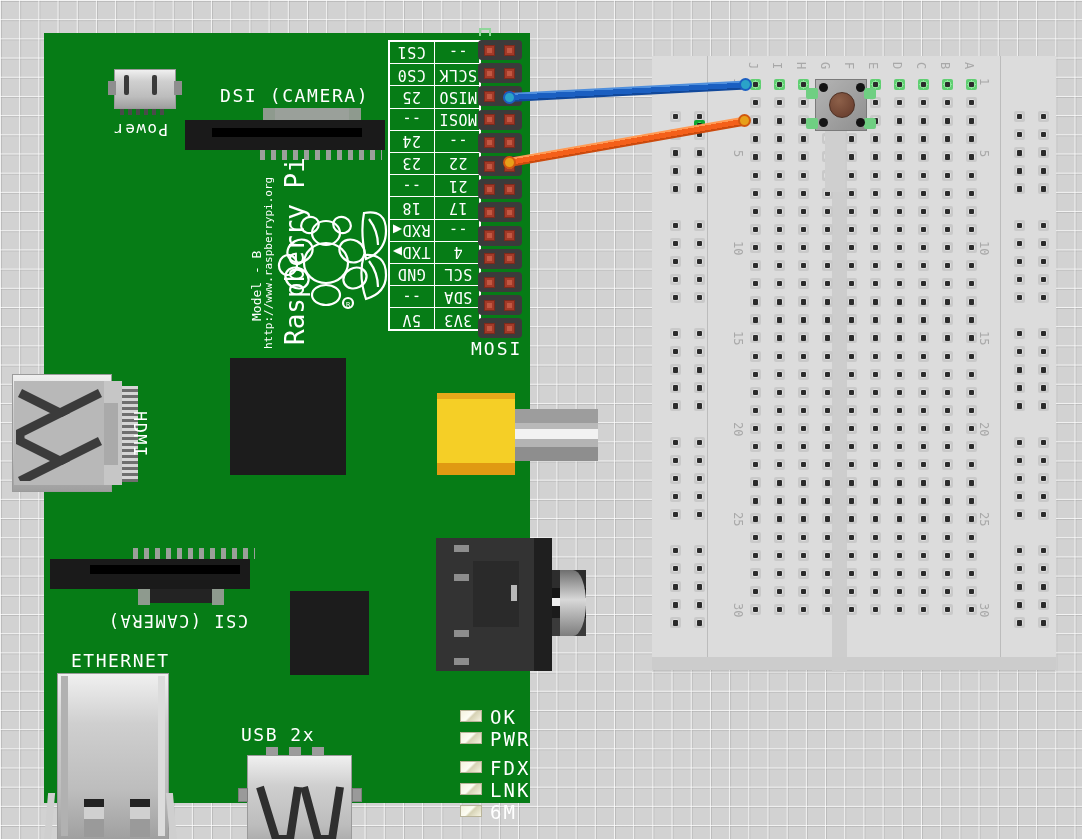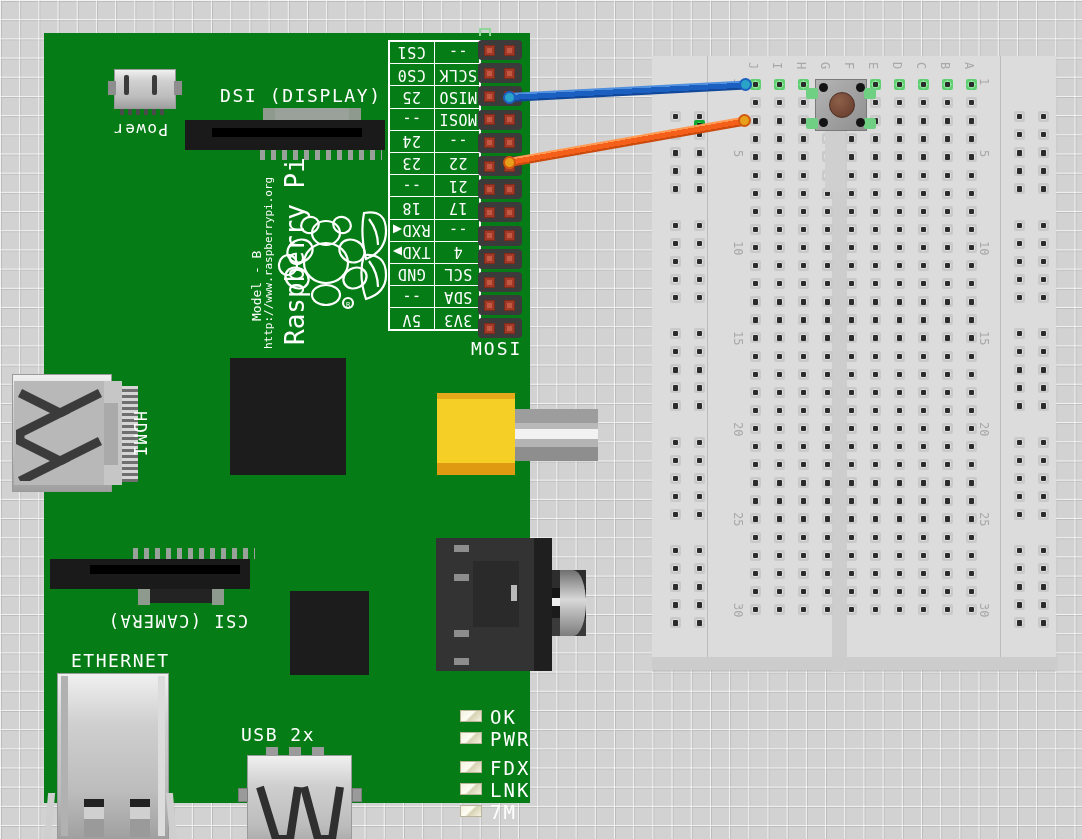--- a/index.html
+++ b/index.html
@@ -199,21 +199,21 @@
 
     <div class="conn pwr-body metal"></div>
     <div class="pwr-tab" style="left:64px;top:48px;"></div>
     <div class="pwr-tab" style="left:130px;top:48px;"></div>
     <div style="position:absolute;left:80px;top:42px;width:5px;height:20px;background:#3a3a3a;border-radius:2px;"></div>
     <div style="position:absolute;left:108px;top:42px;width:5px;height:20px;background:#3a3a3a;border-radius:2px;"></div>
     <div style="position:absolute;left:76px;top:76px;width:44px;height:6px;
          background:repeating-linear-gradient(to right,#4a4a4a 0 4px,transparent 4px 8px);"></div>
     <div class="silk rot180" style="left:124px;top:104px;font-size:16px;">Power</div>
 
-    <div class="silk" style="left:176px;top:54px;font-size:18px;letter-spacing:1.6px;">DSI (DISPLAY)</div>
+    <div class="silk" style="left:176px;top:54px;font-size:18px;letter-spacing:1.6px;">DSI (CAMERA)</div>
     <div class="fpc-ear" style="left:219px;top:75px;width:12px;height:16px;"></div>
     <div class="fpc-ear" style="left:305px;top:75px;width:12px;height:16px;"></div>
     <div class="fpc-top" style="left:231px;top:75px;width:74px;height:12px;"></div>
     <div class="fpc-body" style="left:141px;top:87px;width:200px;height:30px;"></div>
     <div class="fpc-slot" style="left:168px;top:95px;width:150px;height:9px;"></div>
     <div style="position:absolute;left:216px;top:117px;width:122px;height:10px;
          background:repeating-linear-gradient(to right,#9aa09a 0 5px,transparent 5px 11px);"></div>
 
     <div class="chip" style="left:186px;top:325px;width:116px;height:117px;"></div>
     <div class="chip" style="left:246px;top:558px;width:79px;height:84px;"></div>
@@ -280,21 +280,21 @@
 
     <div class="led" style="left:416px;top:677px;"></div>
     <div class="led-lbl" style="left:446px;top:673px;">OK</div>
     <div class="led" style="left:416px;top:699px;"></div>
     <div class="led-lbl" style="left:446px;top:695px;">PWR</div>
     <div class="led" style="left:416px;top:728px;"></div>
     <div class="led-lbl" style="left:446px;top:724px;">FDX</div>
     <div class="led" style="left:416px;top:750px;"></div>
     <div class="led-lbl" style="left:446px;top:746px;">LNK</div>
     <div class="led" style="left:416px;top:772px;"></div>
-    <div class="led-lbl" style="left:446px;top:768px;">7M</div>
+    <div class="led-lbl" style="left:446px;top:768px;">6M</div>
 
   </div>
 
   <table class="gpio-table">
     <tbody id="gpio-tbody">
         <tr>
           <td>CS1</td>
           <td>--</td>
         </tr>
         <tr>

